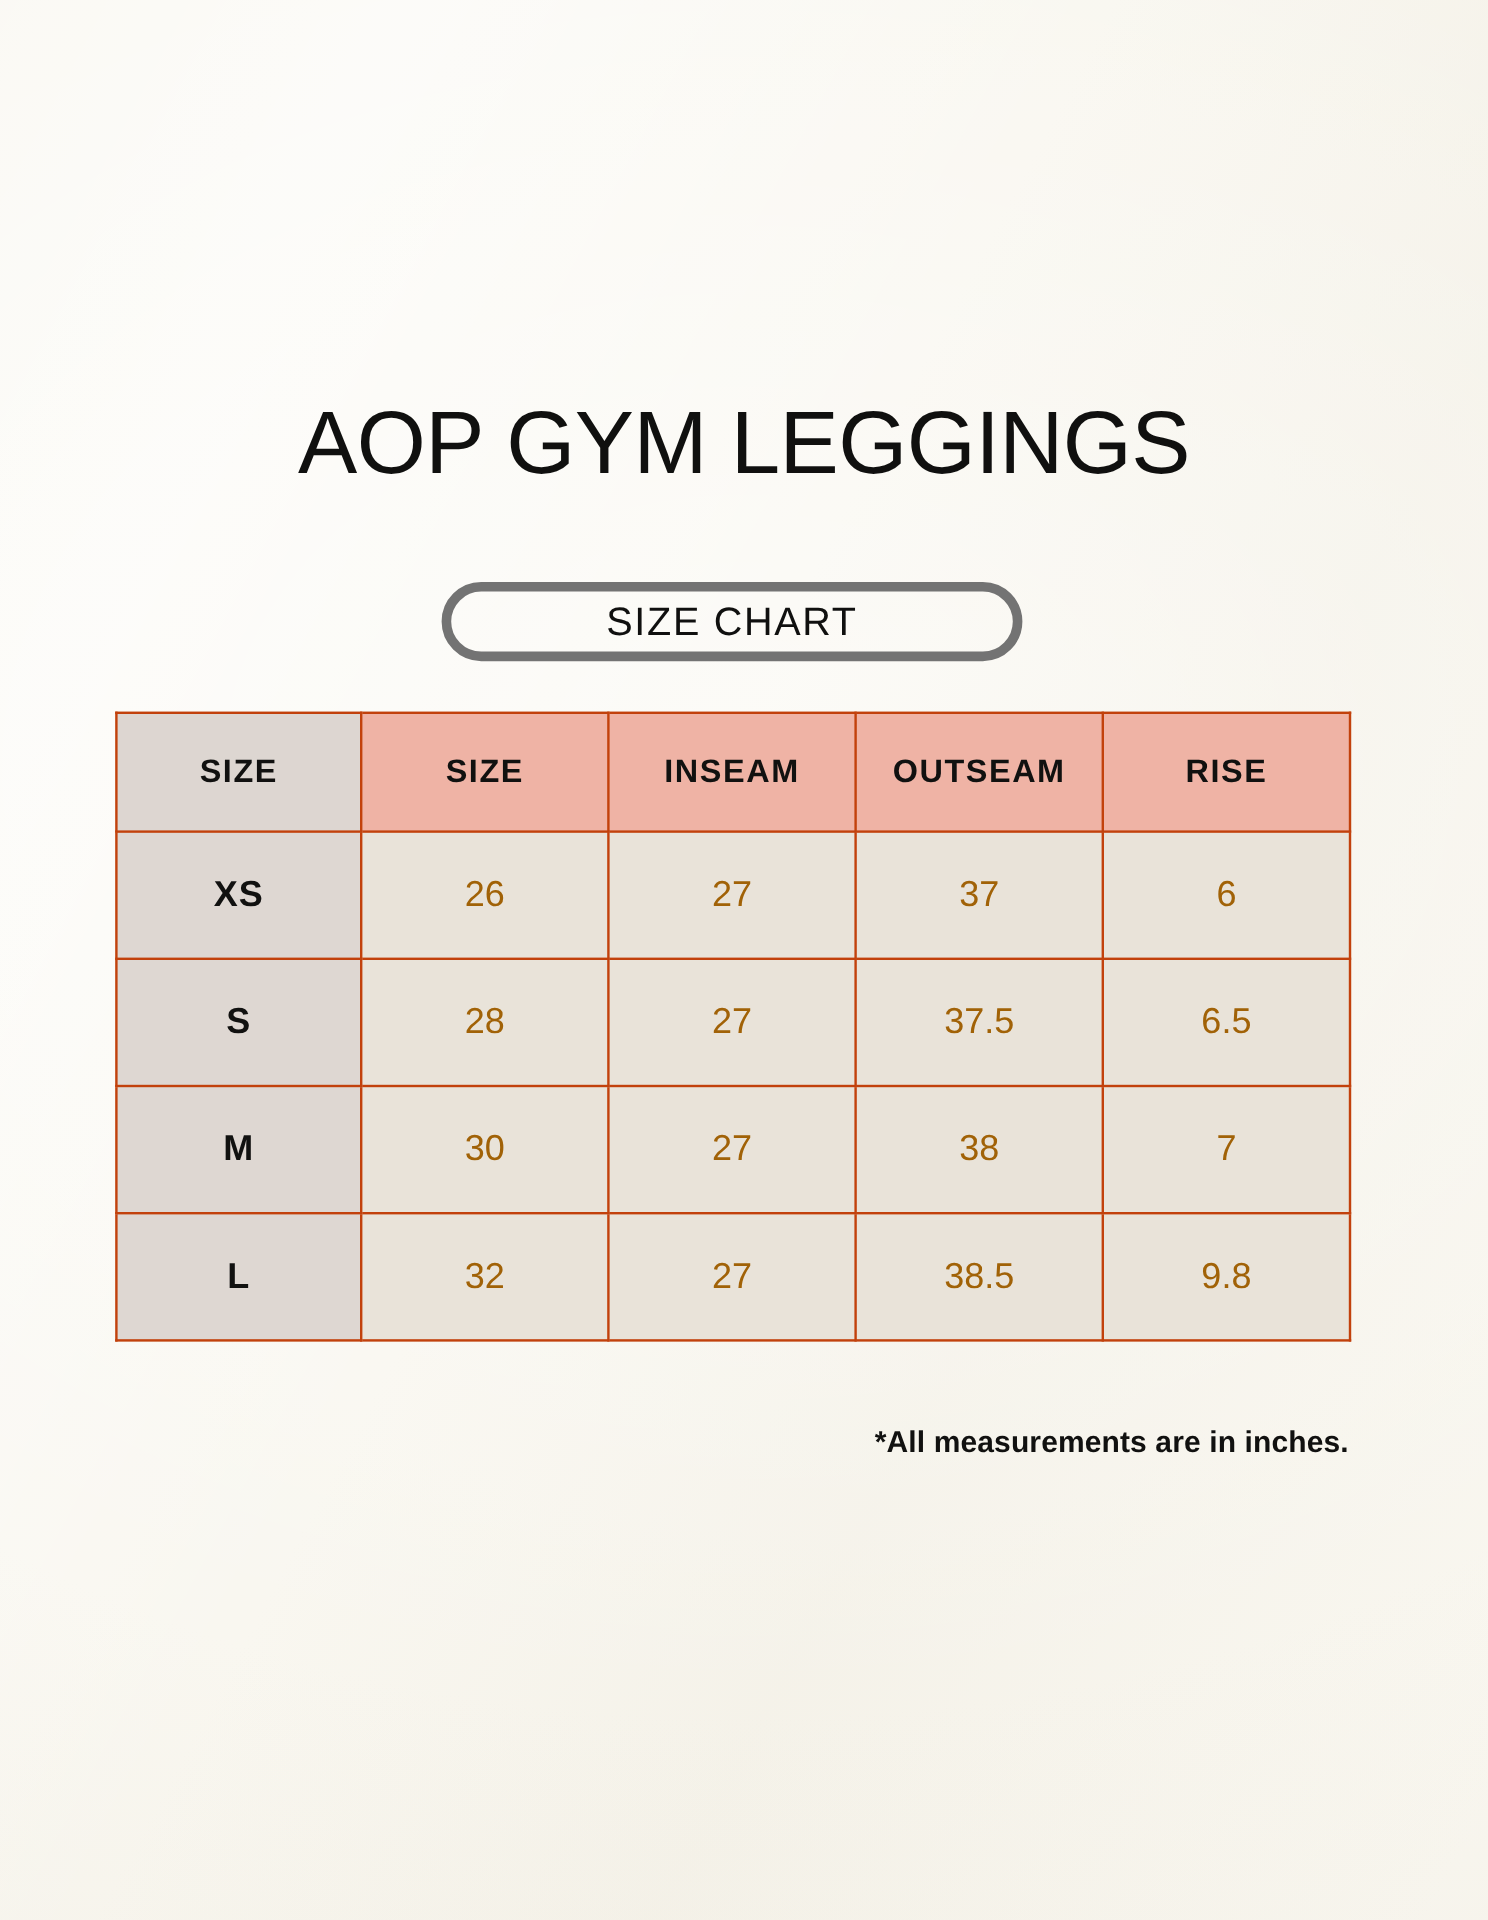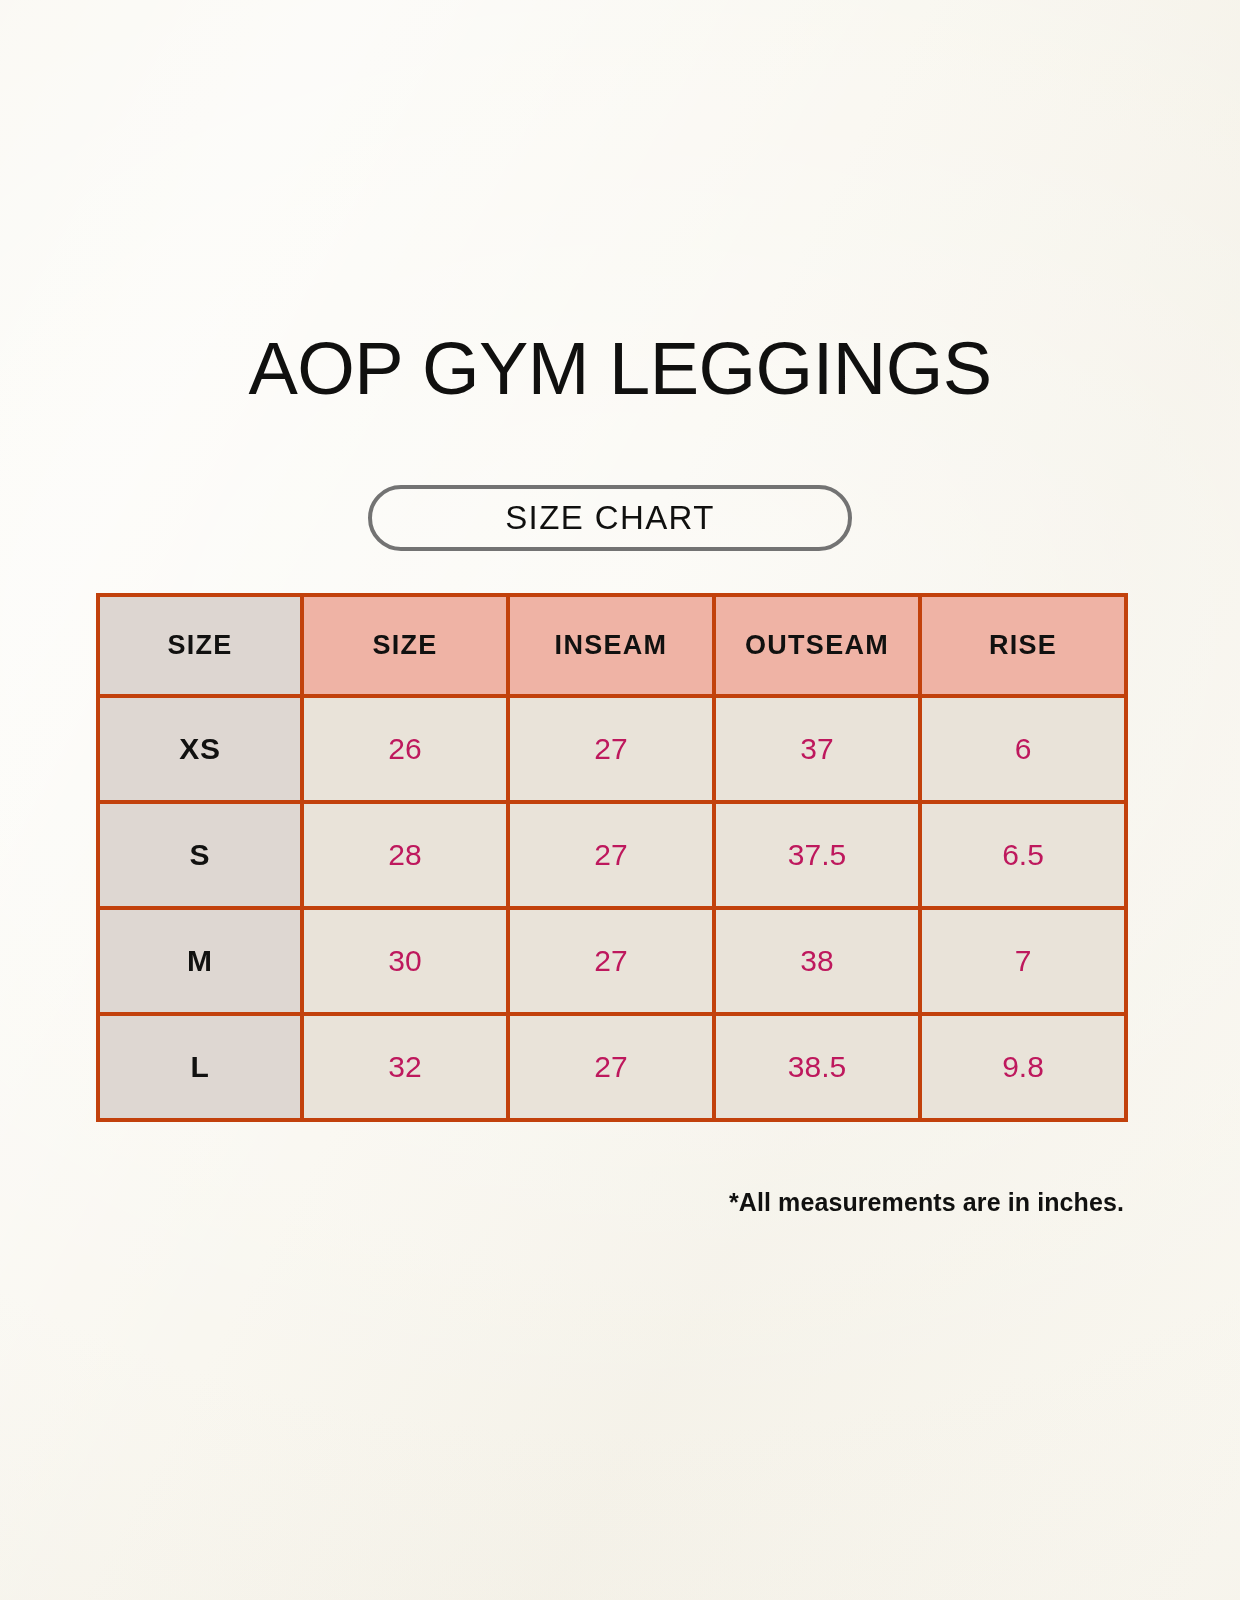--- a/index.html
+++ b/index.html
@@ -71,21 +71,21 @@
   }
 
   
   .pill {
     position: absolute;
     left: 368px;
     top: 485px;
     width: 484px;
     height: 66px;
     box-sizing: border-box;
-    border: 4px solid #737373;
+    border: 8px solid #737373;
     border-radius: 40px;
     display: flex;
     align-items: center;
     justify-content: center;
     background: transparent;
   }
   .pill-label {
     font-size: 33px;
     font-weight: 500;
     letter-spacing: 1.4px;
@@ -102,21 +102,21 @@
 
   table.size-table {
     width: 100%;
     border-collapse: collapse;
     table-layout: fixed;
     background: #e9e3da;
   }
 
   table.size-table th,
   table.size-table td {
-    border: 4px solid #c2410c;
+    border: 2px solid #c2410c;
     text-align: center;
     vertical-align: middle;
     padding: 0;
   }
 
   
   col.c-size  { width: 204px; }
   col.c-data  { width: 206px; }
 
   thead th {
@@ -139,21 +139,21 @@
     background: #ded7d2;
     font-size: 30px;
     font-weight: bold;
     letter-spacing: 0.8px;
     color: #111110;
   }
   tbody td.value-cell {
     background: #e9e3d9;
     font-size: 30px;
     font-weight: 400;
-    color: #be185d;
+    color: #a16207;
   }
 
   
   .footnote {
     position: absolute;
     left: 96px;
     top: 1188px;
     width: 1028px;
     text-align: right;
     font-size: 25px;

